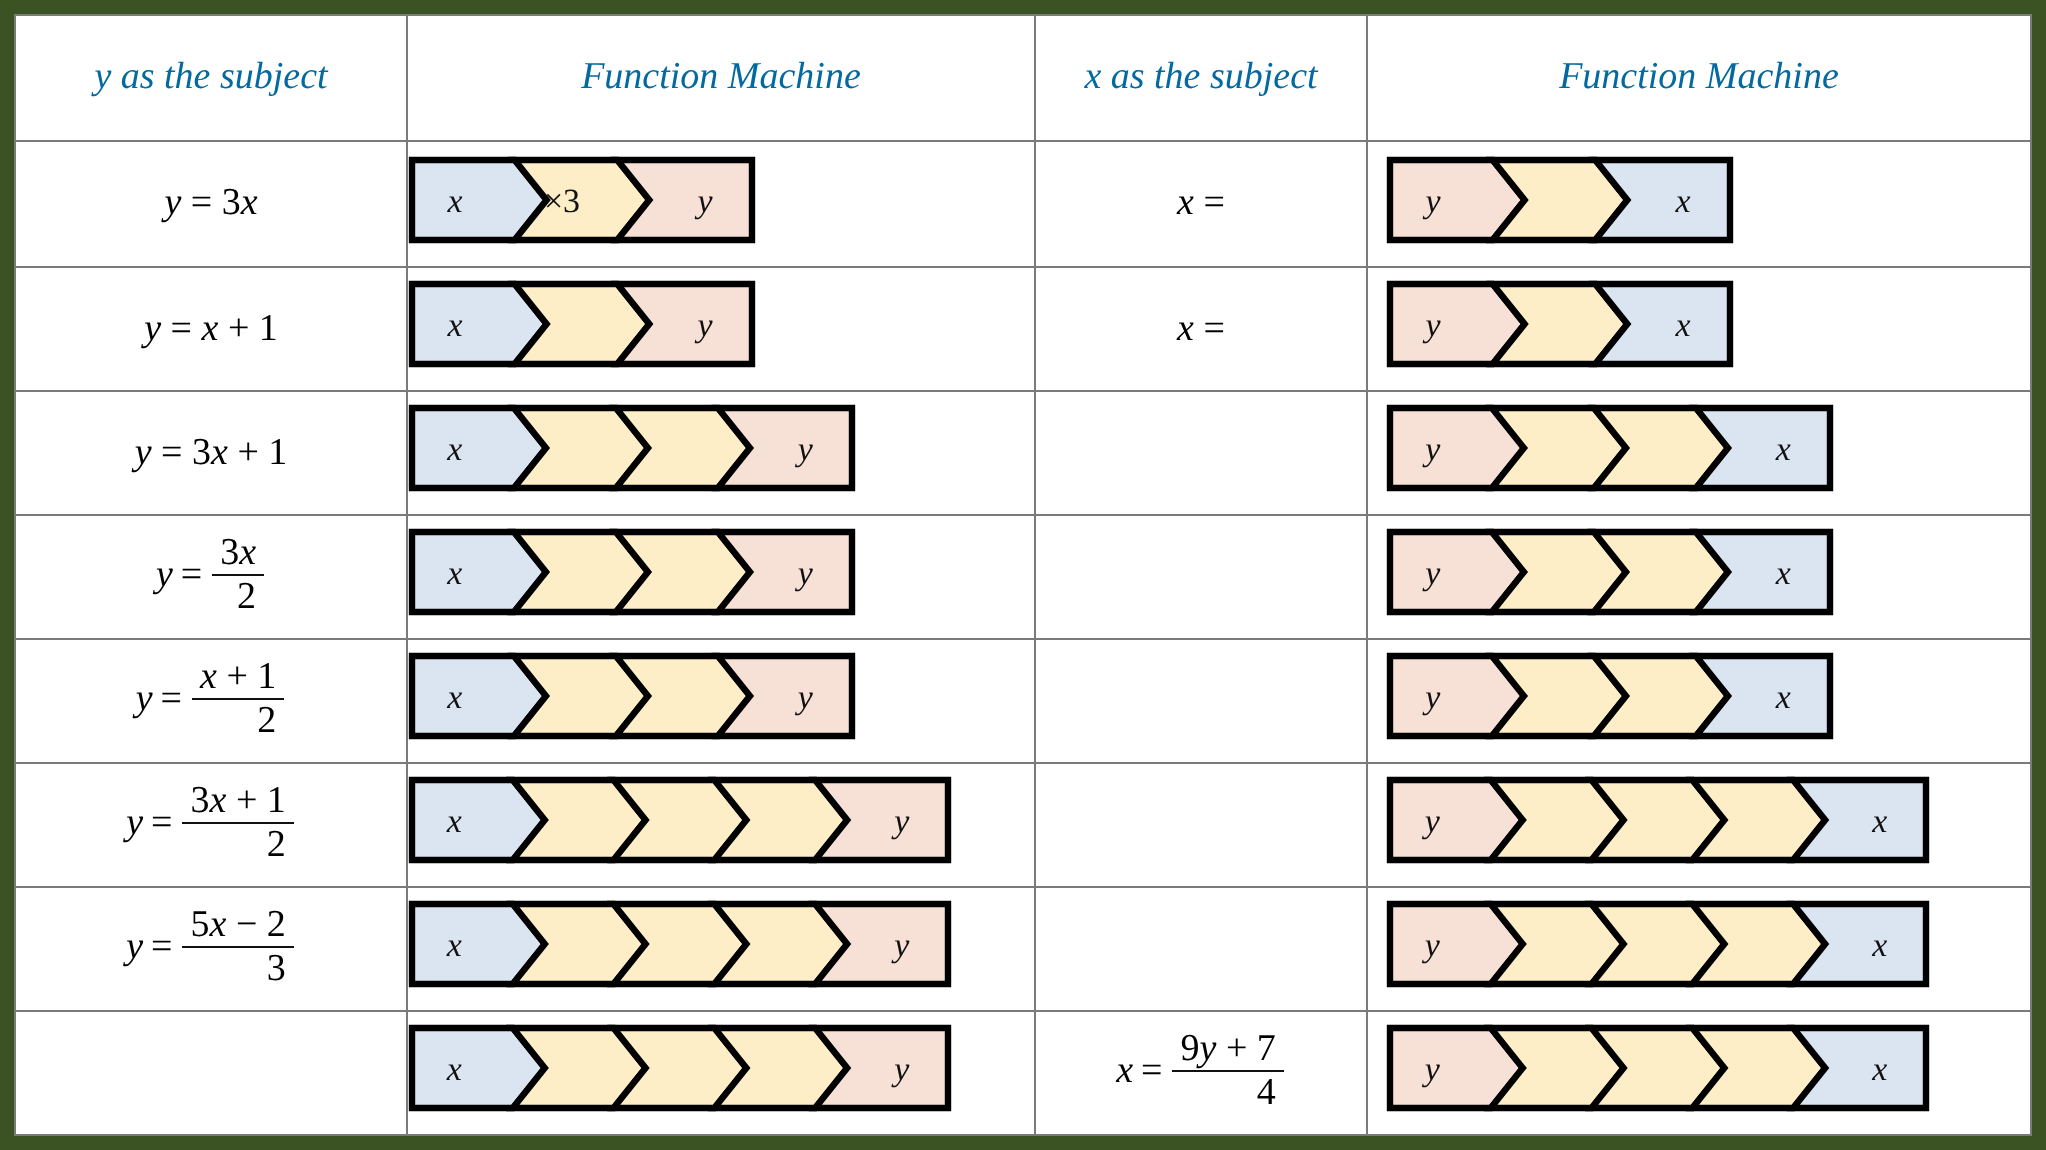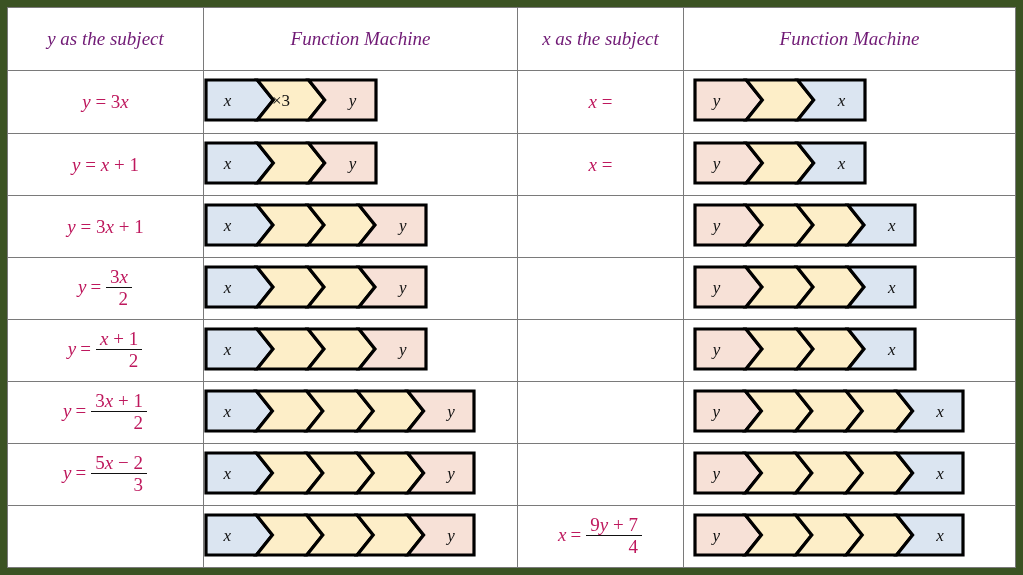--- a/index.html
+++ b/index.html
@@ -25,36 +25,36 @@
     padding:0;
     vertical-align:middle;
     background:#ffffff;
   }
   thead th{
     background:#e3eed7;
     height:62px;
     font-style:italic;
     font-weight:normal;
     font-size:19px;
-    color:#701a75;
+    color:#0369a1;
     border-bottom:1px solid #6f6f6f;
   }
   
   col.c1{width:196px}
   col.c2{width:314px}
   col.c3{width:166px}
   col.c4{width:332px}
 
   tbody tr{height:62px;}
   tbody tr.r1{height:63px;}
 
   td.expr{
     text-align:center;
     font-size:19px;
-    color:#be185d;
+    color:#000000;
     font-family:"Liberation Serif", serif;
   }
   td.machine{
     text-align:left;
     padding-left:9px;
   }
   td.machine.right{padding-left:9px;}
 
   
   .math{display:inline-block;font-family:"Liberation Serif", serif;line-height:1;}

